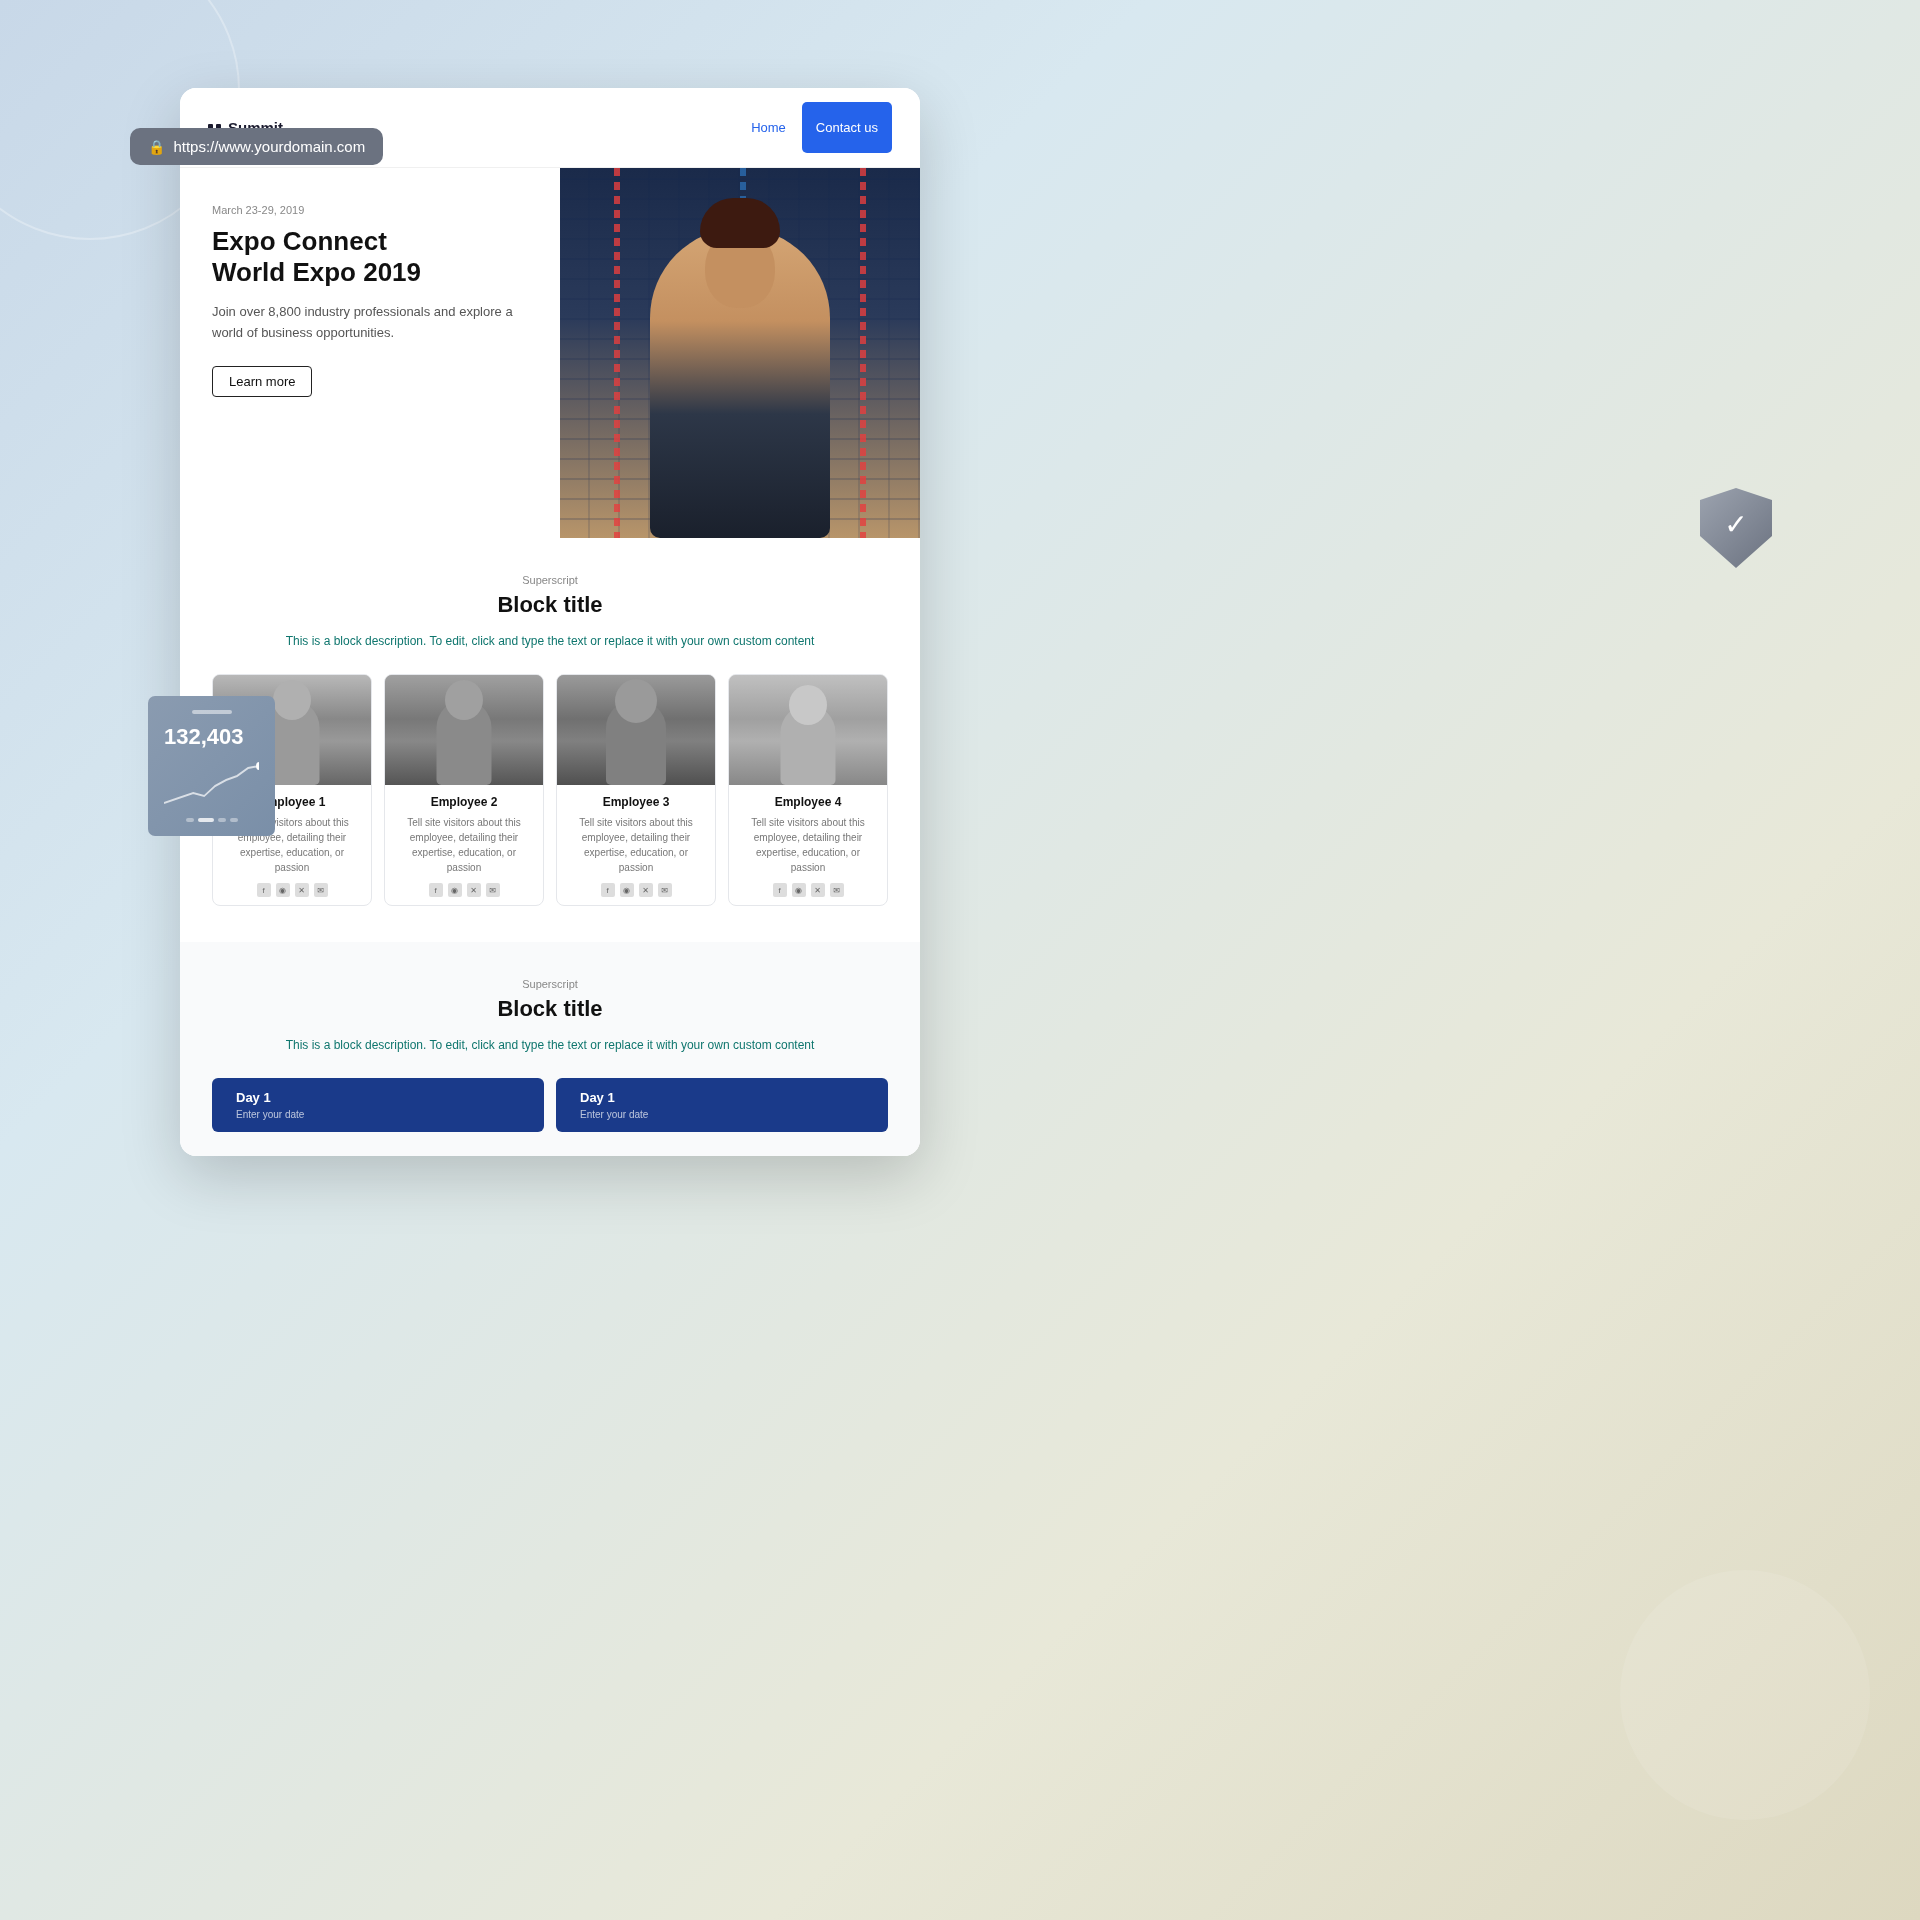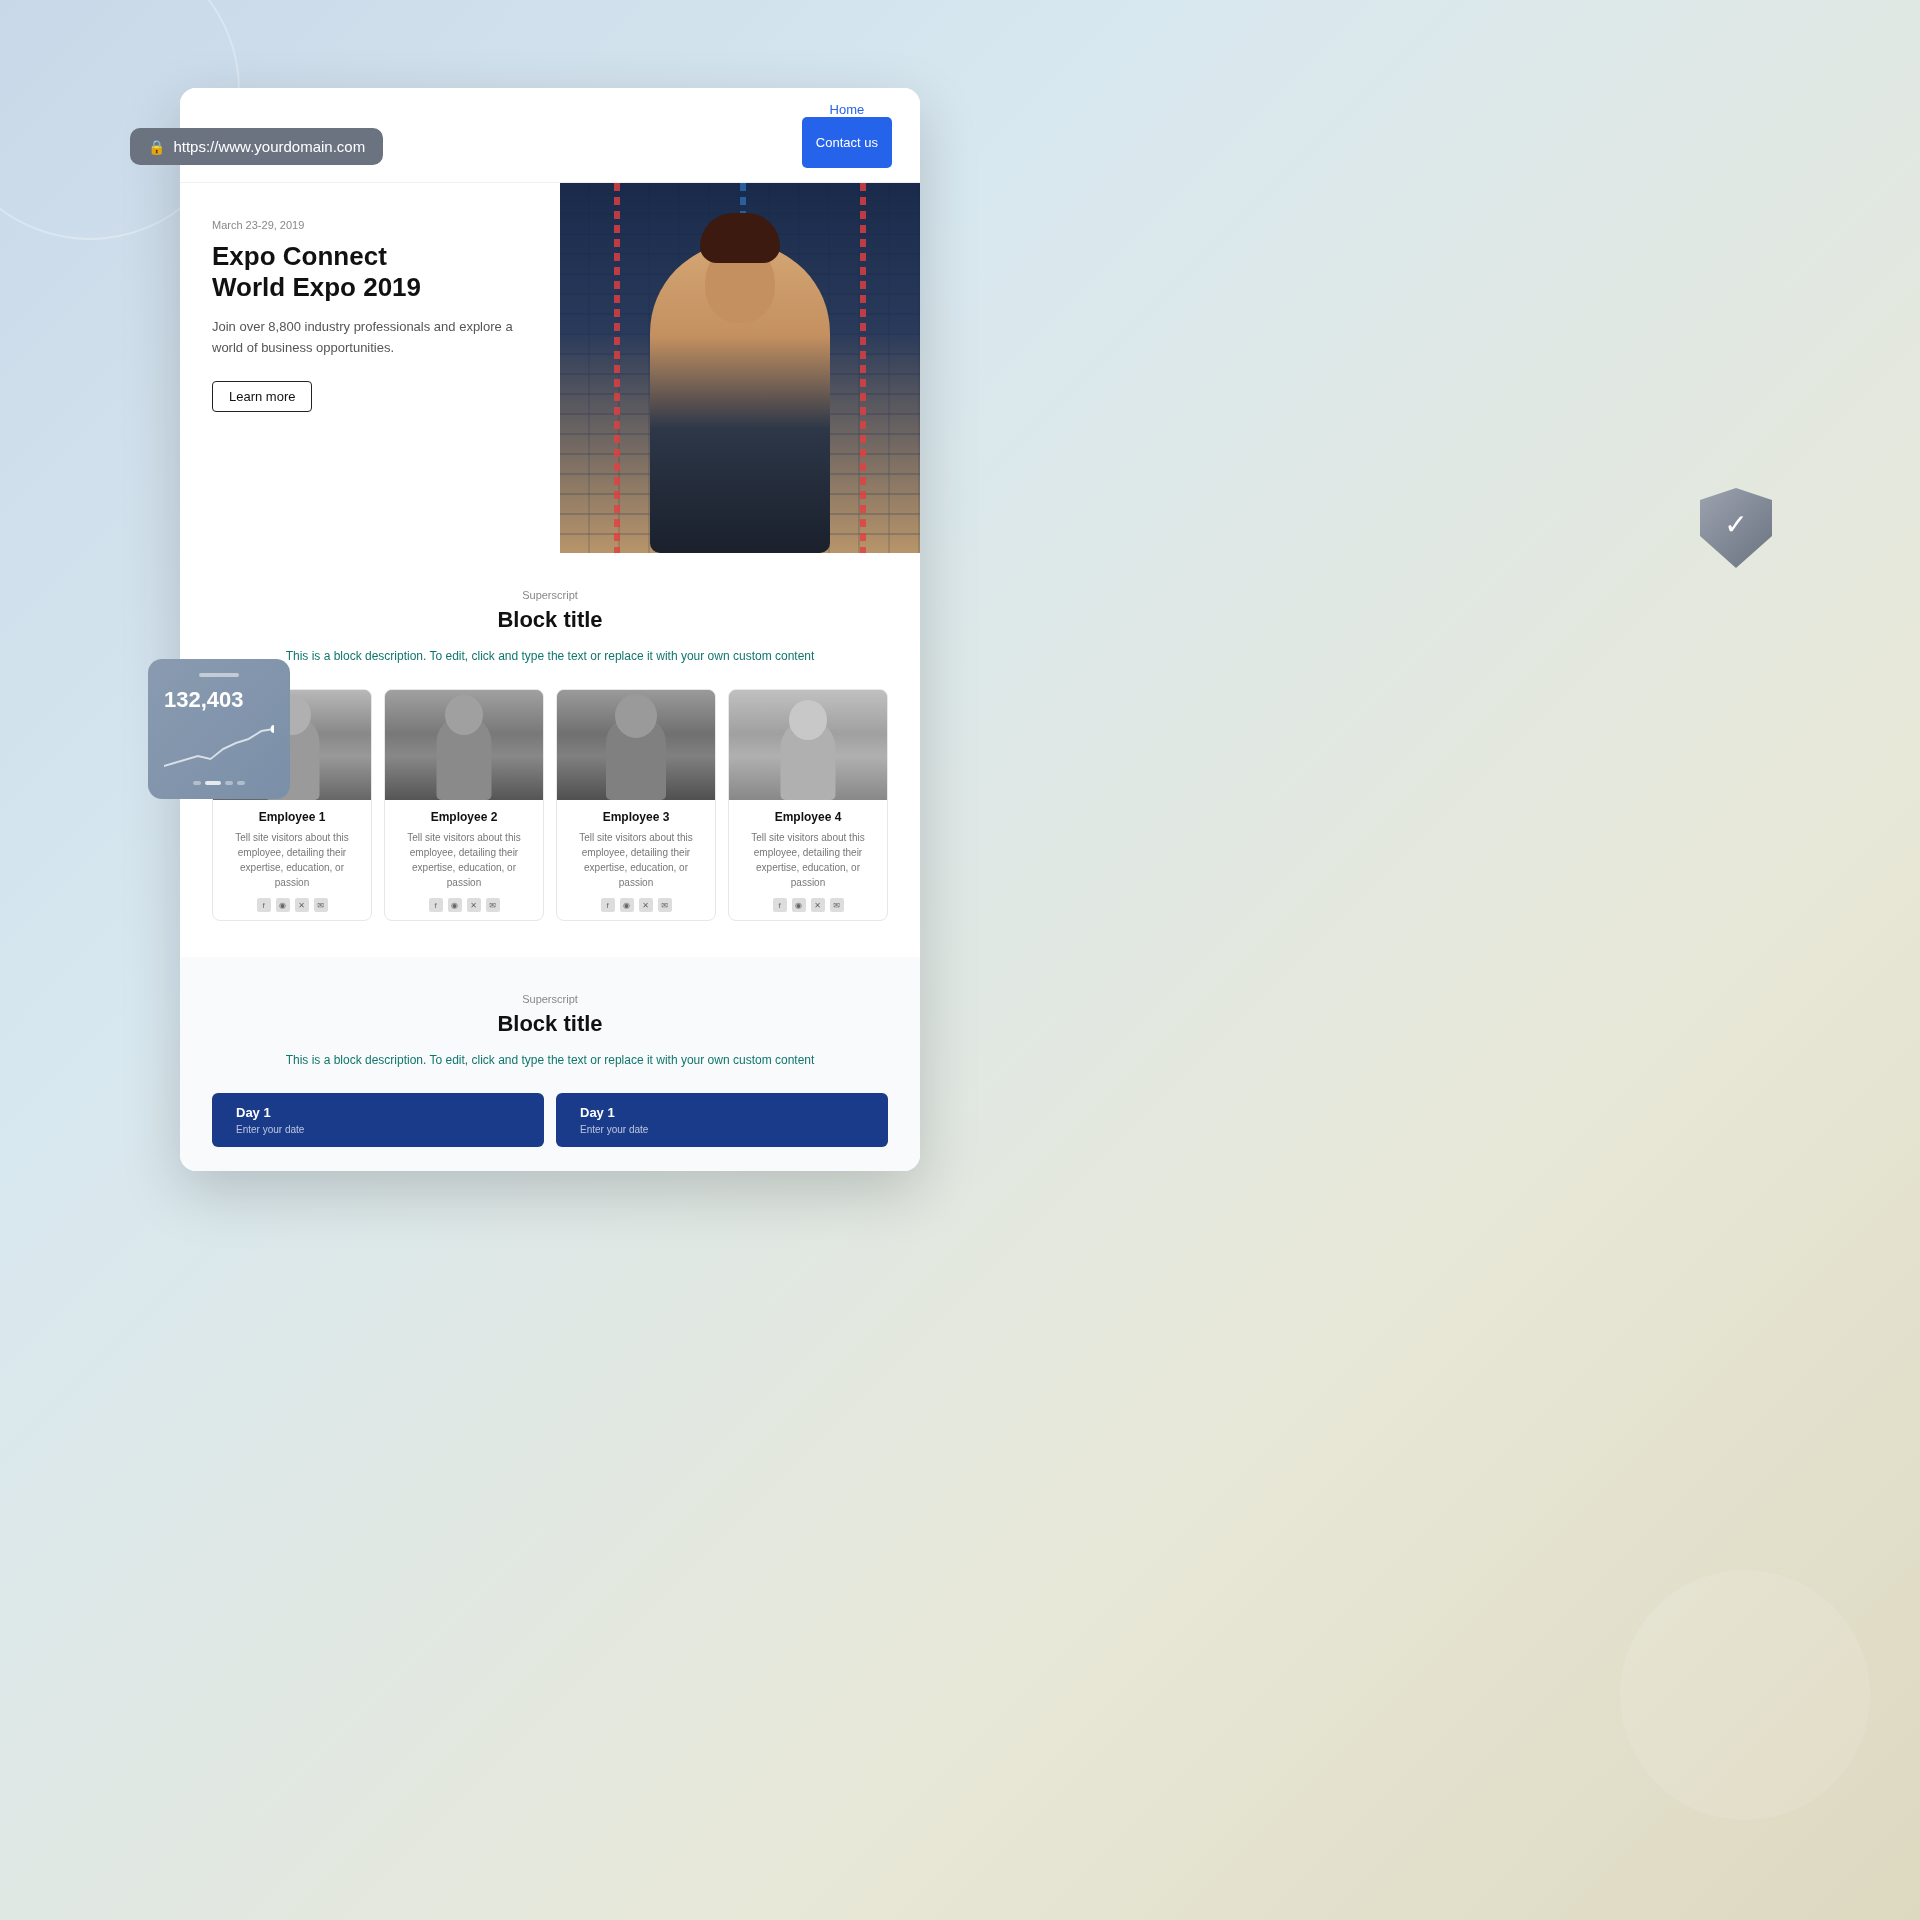--- a/index.html
+++ b/index.html
@@ -63,25 +63,25 @@
     }
     .shield-badge .check {
       color: #fff;
       font-size: 28px;
       margin-top: -8px;
     }
 
     
     .stats-card {
       position: absolute;
-      top: 659px;
+      top: 696px;
       left: 148px;
-      width: 142px;
+      width: 127px;
       background: linear-gradient(135deg, #8a9bb0, #7a8fa8);
-      border-radius: 14px;
+      border-radius: 7px;
       padding: 14px 16px;
       z-index: 10;
     }
     .stats-card .handle {
       width: 40px;
       height: 4px;
       background: rgba(255,255,255,0.5);
       border-radius: 2px;
       margin: 0 auto 10px;
     }
@@ -141,21 +141,21 @@
     }
     .nav-logo-icon span {
       width: 5px;
       height: 5px;
       background: #1a1a2e;
       border-radius: 1px;
     }
     .nav-links {
       display: flex;
       align-items: center;
-      flex-direction: column;
+      gap: 16px;
     }
     .nav-link-home {
       font-size: 13px;
       color: #2563eb;
     }
     .nav-btn-contact {
       background: #2563eb;
       color: #fff;
       border: none;
       border-radius: 5px;

